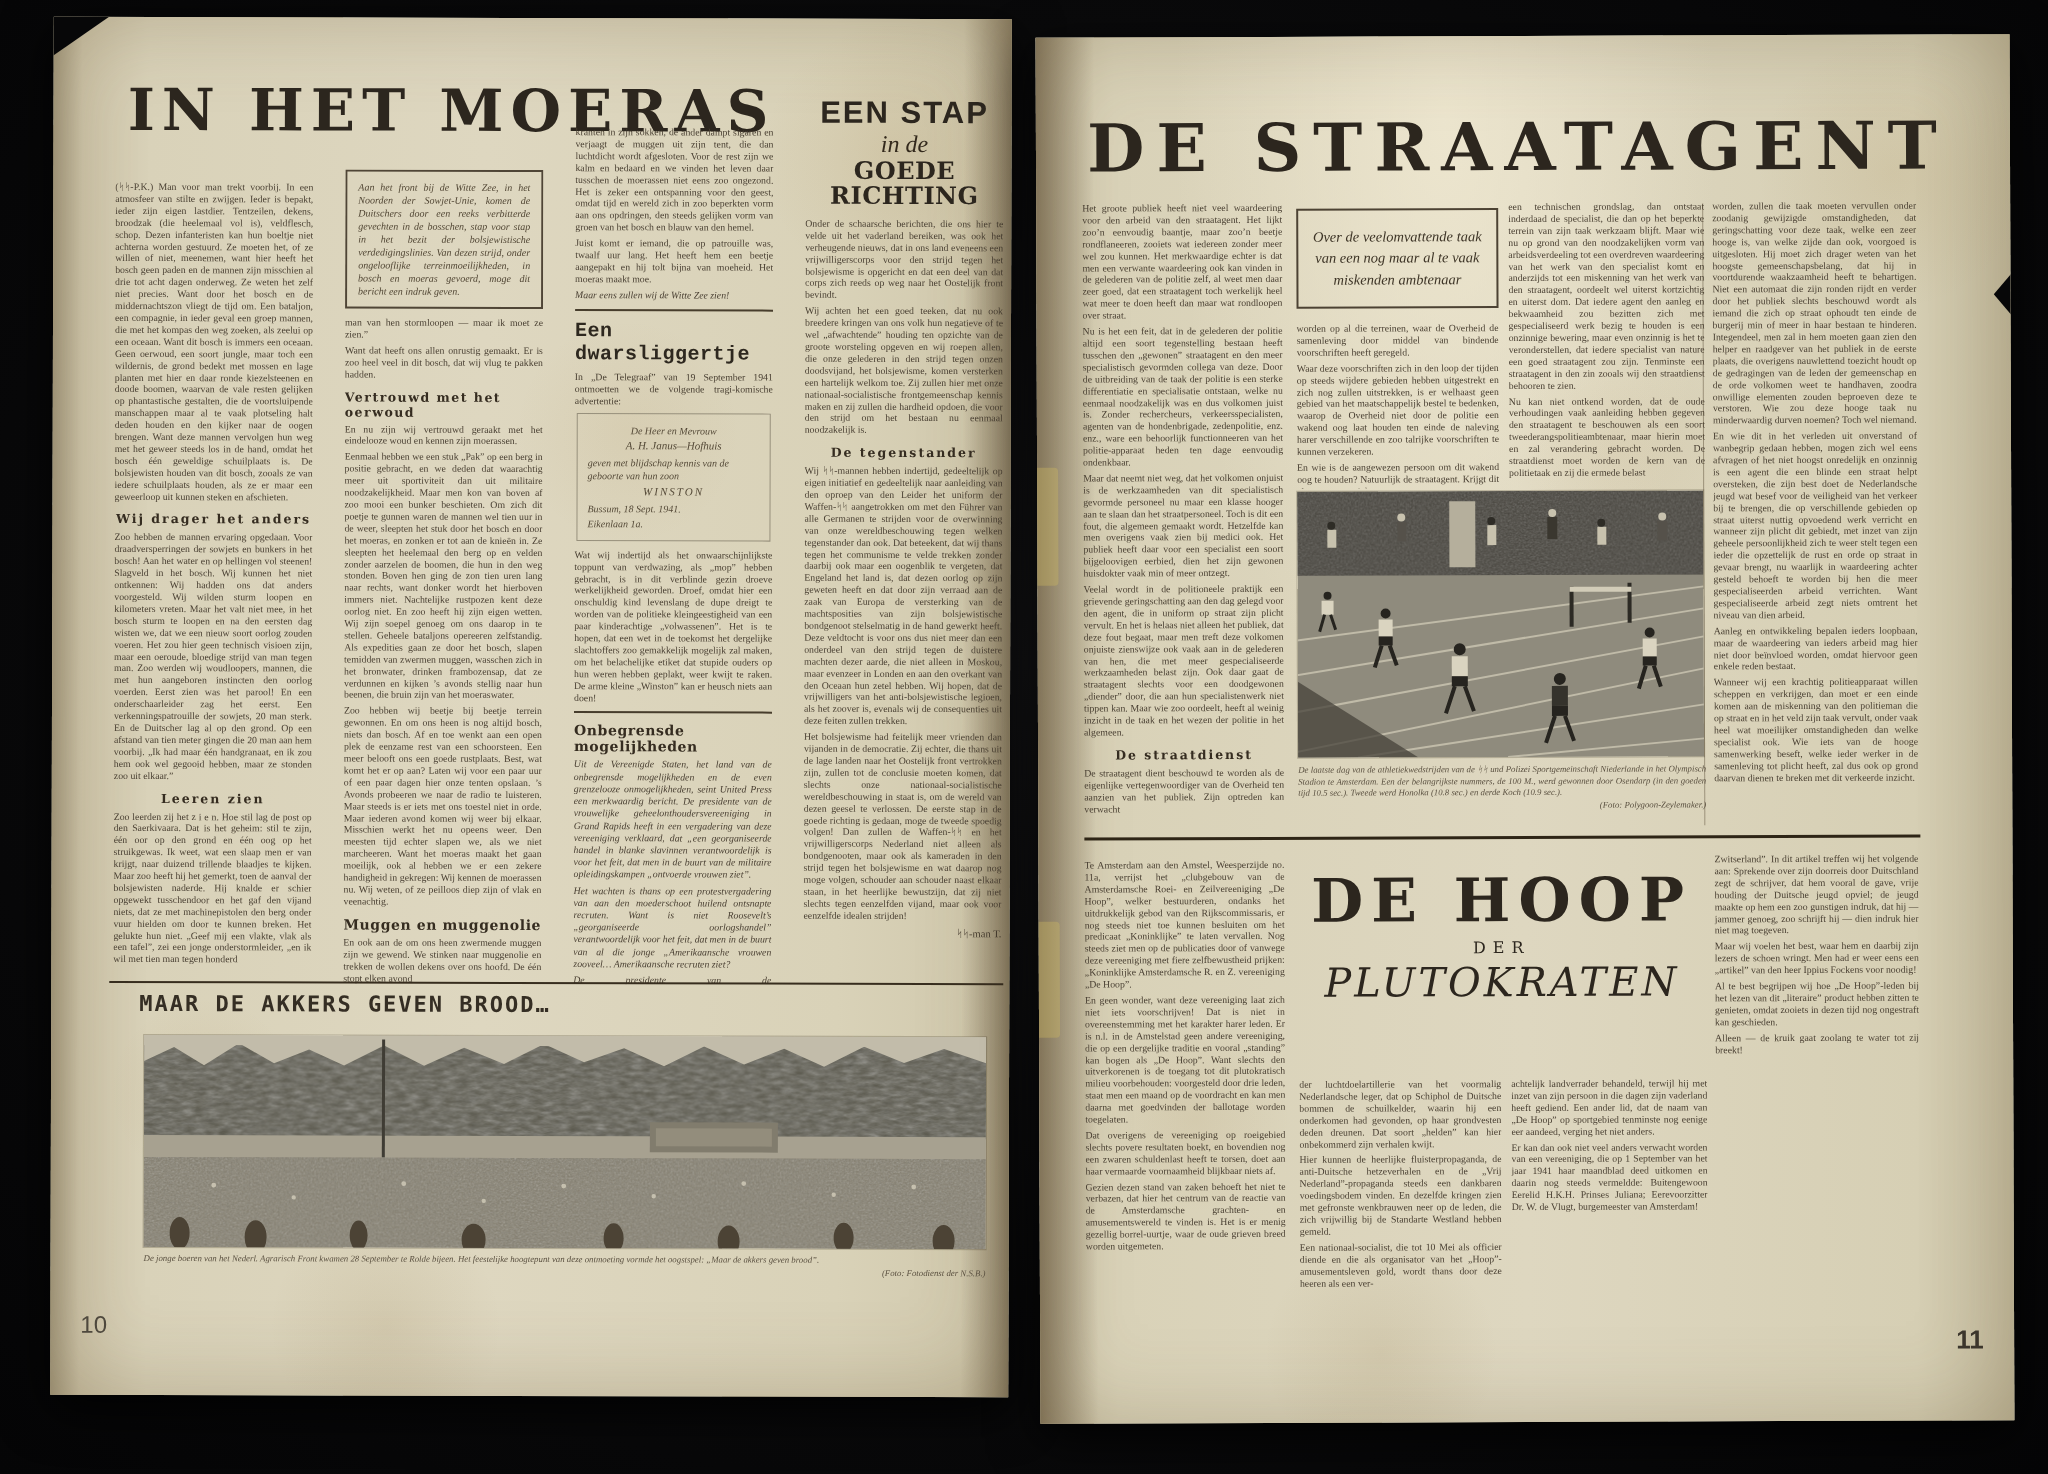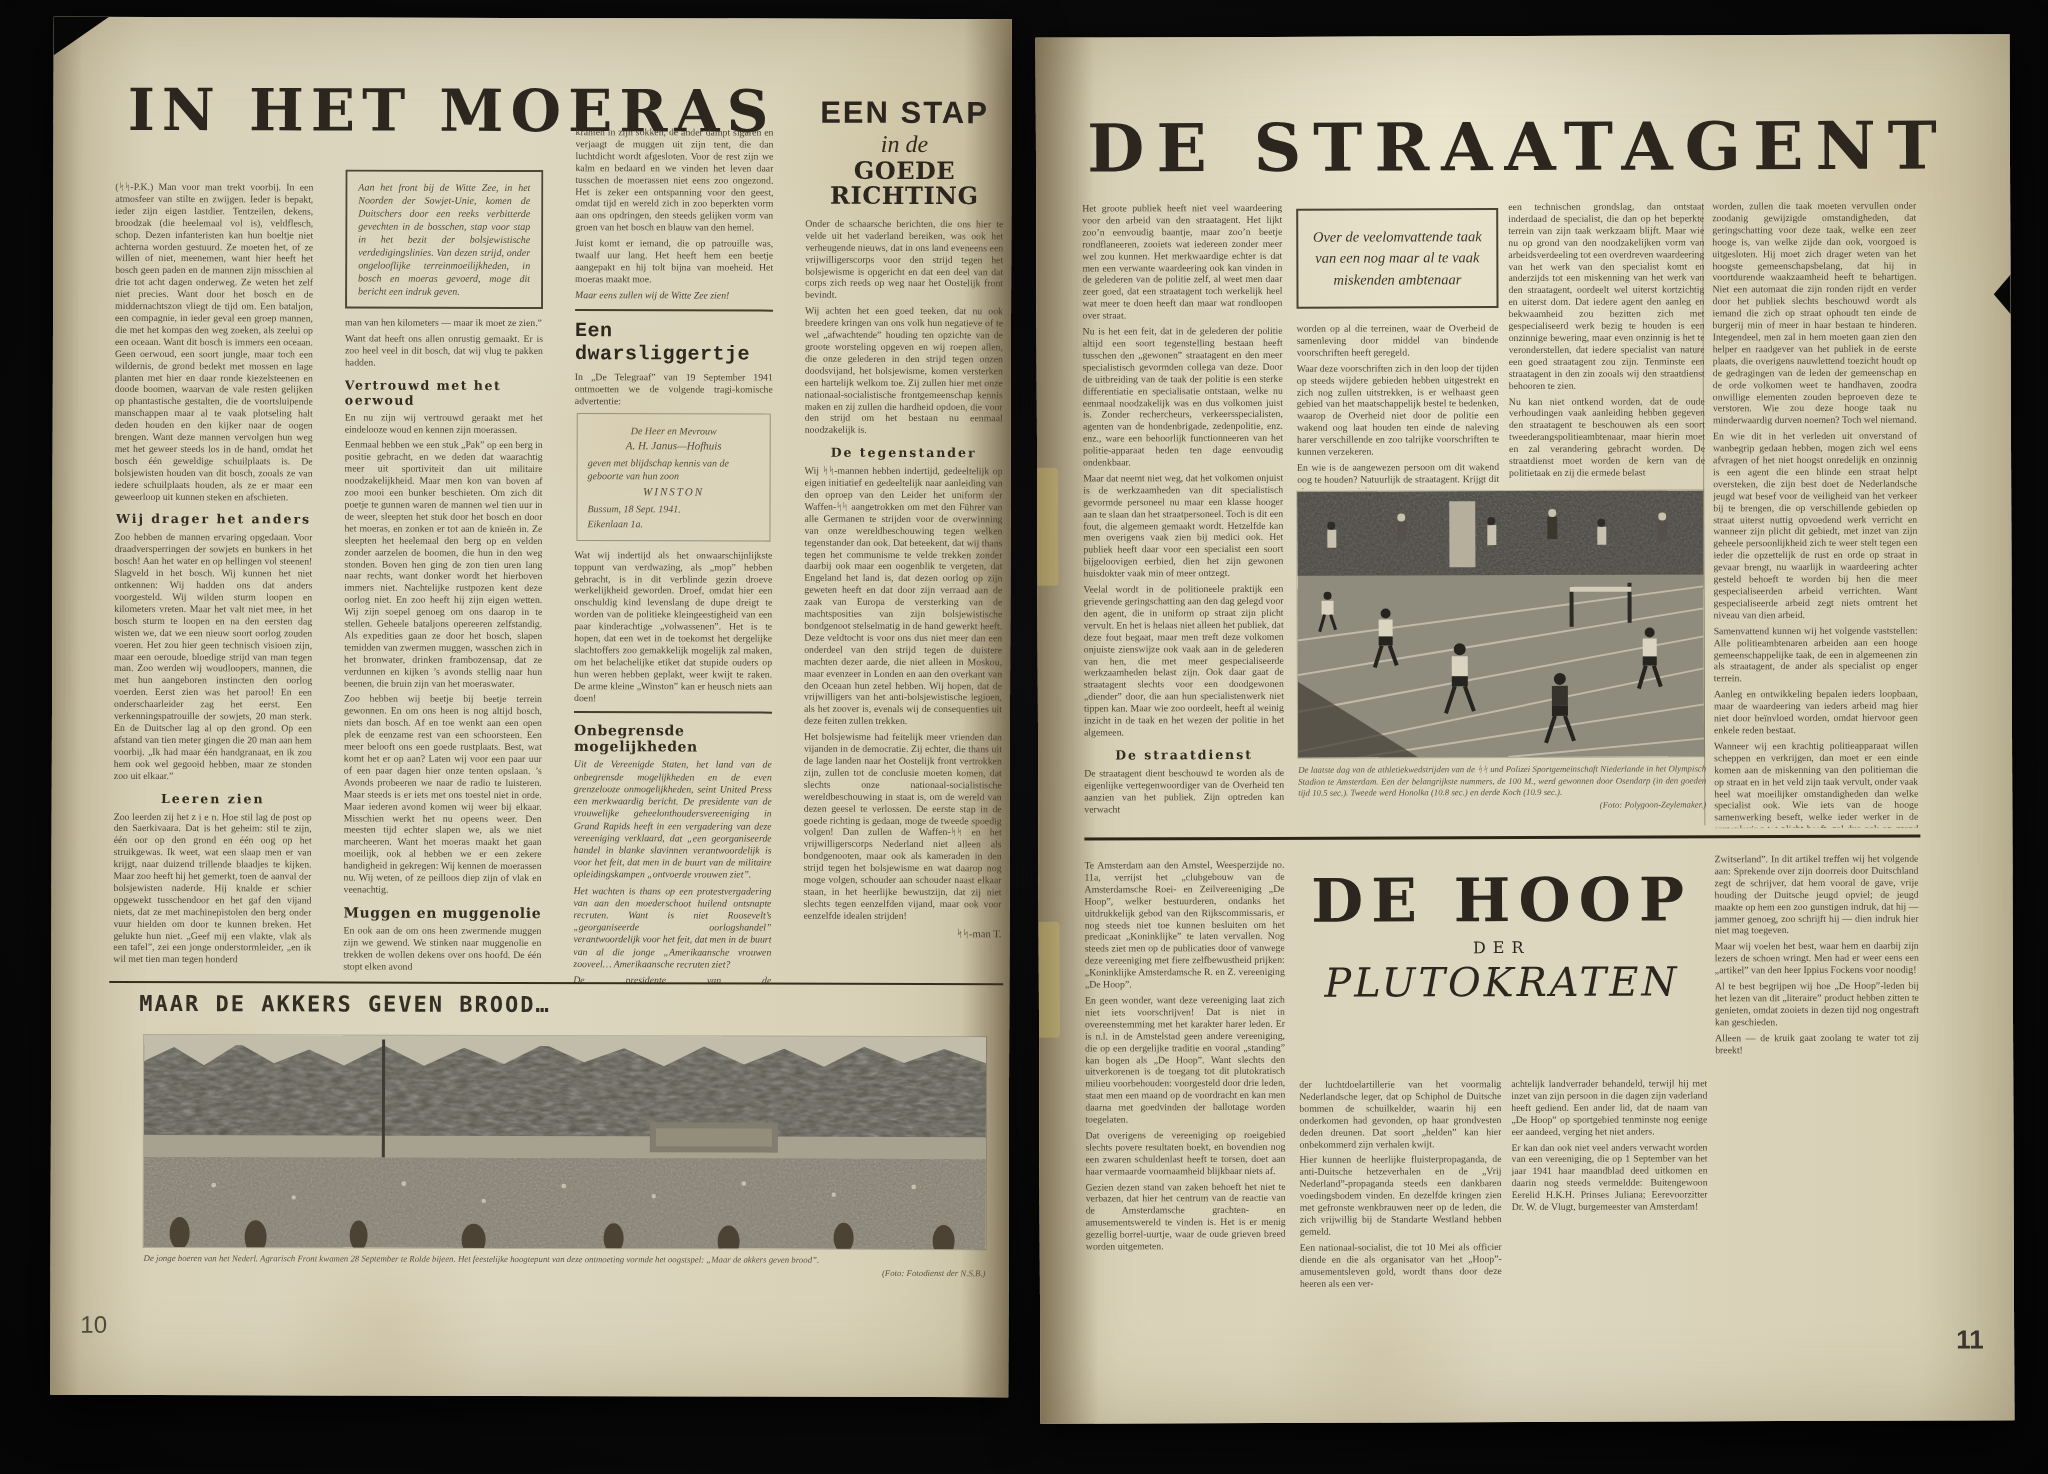--- a/index.html
+++ b/index.html
@@ -121,21 +121,21 @@
       <h3 class="subC">Wij drager het anders</h3>
       <p class="b">Zoo hebben de mannen ervaring opgedaan. Voor draadversperringen der sowjets en bunkers in het bosch! Aan het water en op hellingen vol steenen! Slagveld in het bosch. Wij kunnen het niet ontkennen: Wij hadden ons dat anders voorgesteld. Wij wilden sturm loopen en kilometers vreten. Maar het valt niet mee, in het bosch sturm te loopen en na den eersten dag wisten we, dat we een nieuw soort oorlog zouden voeren. Het zou hier geen technisch visioen zijn, maar een oeroude, bloedige strijd van man tegen man. Zoo werden wij woudloopers, mannen, die met hun aangeboren instincten den oorlog voerden. Eerst zien was het parool! En een onderschaarleider zag het eerst. Een verkenningspatrouille der sowjets, 20 man sterk. En de Duitscher lag al op den grond. Op een afstand van tien meter gingen die 20 man aan hem voorbij. „Ik had maar één handgranaat, en ik zou hem ook wel gegooid hebben, maar ze stonden zoo uit elkaar.”</p>
       <h3 class="subC">Leeren zien</h3>
       <p class="b">Zoo leerden zij het z i e n. Hoe stil lag de post op den Saerkivaara. Dat is het geheim: stil te zijn, één oor op den grond en één oog op het struikgewas. Ik weet, wat een slaap men er van krijgt, naar duizend trillende blaadjes te kijken. Maar zoo heeft hij het gemerkt, toen de aanval der bolsjewisten naderde. Hij knalde er schier opgewekt tusschendoor en het gaf den vijand niets, dat ze met machinepistolen den berg onder vuur hielden om door te kunnen breken. Het gelukte hun niet. „Geef mij een vlakte, vlak als een tafel”, zei een jonge onderstormleider, „en ik wil met tien man tegen honderd</p>
     </div>
 
     <div class="col" style="left:292px;top:152px;width:198px;height:814px">
       <div class="wbox">
         <p>Aan het front bij de Witte Zee, in het Noorden der Sowjet-Unie, komen de Duitschers door een reeks verbitterde gevechten in de bosschen, stap voor stap in het bezit der bolsjewistische verdedigingslinies. Van dezen strijd, onder ongelooflijke terreinmoeilijkheden, in bosch en moeras gevoerd, moge dit bericht een indruk geven.</p>
       </div>
-      <p class="b">man van hen kilometers — maar ik moet ze zien.”</p>
+      <p class="b">man van hen stormloopen — maar ik moet ze zien.”</p>
       <p class="b">Want dat heeft ons allen onrustig gemaakt. Er is zoo heel veel in dit bosch, dat wij vlug te pakken hadden.</p>
       <h3 class="subL">Vertrouwd met het oerwoud</h3>
       <p class="b">En nu zijn wij vertrouwd geraakt met het eindelooze woud en kennen zijn moerassen.</p>
       <p class="b">Eenmaal hebben we een stuk „Pak” op een berg in positie gebracht, en we deden dat waarachtig meer uit sportiviteit dan uit militaire noodzakelijkheid. Maar men kon van boven af zoo mooi een bunker beschieten. Om zich dit poetje te gunnen waren de mannen wel tien uur in de weer, sleepten het stuk door het bosch en door het moeras, en zonken er tot aan de knieën in. Ze sleepten het heelemaal den berg op en velden zonder aarzelen de boomen, die hun in den weg stonden. Boven hen ging de zon tien uren lang naar rechts, want donker wordt het hierboven immers niet. Nachtelijke rustpozen kent deze oorlog niet. En zoo heeft hij zijn eigen wetten. Wij zijn soepel genoeg om ons daarop in te stellen. Geheele bataljons opereeren zelfstandig. Als expedities gaan ze door het bosch, slapen temidden van zwermen muggen, wasschen zich in het bronwater, drinken frambozensap, dat ze verdunnen en kijken ’s avonds stellig naar hun beenen, die bruin zijn van het moeraswater.</p>
       <p class="b">Zoo hebben wij beetje bij beetje terrein gewonnen. En om ons heen is nog altijd bosch, niets dan bosch. Af en toe wenkt aan een open plek de eenzame rest van een schoorsteen. Een meer belooft ons een goede rustplaats. Best, wat komt het er op aan? Laten wij voor een paar uur of een paar dagen hier onze tenten opslaan. ’s Avonds probeeren we naar de radio te luisteren. Maar steeds is er iets met ons toestel niet in orde. Maar iederen avond komen wij weer bij elkaar. Misschien werkt het nu opeens weer. Den meesten tijd echter slapen we, als we niet marcheeren. Want het moeras maakt het gaan moeilijk, ook al hebben we er een zekere handigheid in gekregen: Wij kennen de moerassen nu. Wij weten, of ze peilloos diep zijn of vlak en veenachtig.</p>
       <h3 class="subL2">Muggen en muggenolie</h3>
       <p class="b">En ook aan de om ons heen zwermende muggen zijn we gewend. We stinken naar muggenolie en trekken de wollen dekens over ons hoofd. De één stopt elken avond</p>
     </div>
 
     <div class="col" style="left:522px;top:108px;width:198px;height:858px">
@@ -261,21 +261,20 @@
     <div class="col" style="left:472px;top:165px;width:196px;height:284px">
       <p class="b">een technischen grondslag, dan ontstaat inderdaad de specialist, die dan op het beperkte terrein van zijn taak werkzaam blijft. Maar wie nu op grond van den noodzakelijken vorm van arbeidsverdeeling tot een overdreven waardeering van het werk van den specialist komt en anderzijds tot een miskenning van het werk van den straatagent, oordeelt wel uiterst kortzichtig en uiterst dom. Dat iedere agent den aanleg en bekwaamheid zou bezitten zich met gespecialiseerd werk bezig te houden is een onzinnige bewering, maar even onzinnig is het te veronderstellen, dat iedere specialist van nature een goed straatagent zou zijn. Tenminste een straatagent in den zin zooals wij den straatdienst behooren te zien.</p>
       <p class="b">Nu kan niet ontkend worden, dat de oude verhoudingen vaak aanleiding hebben gegeven den straatagent te beschouwen als een soort tweederangspolitieambtenaar, maar hierin moet en zal verandering gebracht worden. De straatdienst moet worden de kern van de politietaak en zij die ermede belast</p>
     </div>
 
     <div class="vrule"></div>
 
     <div class="col" style="left:676px;top:165px;width:204px;height:628px">
       <p class="b">worden, zullen die taak moeten vervullen onder zoodanig gewijzigde omstandigheden, dat geringschatting voor deze taak, welke een zeer hooge is, van welke zijde dan ook, voorgoed is uitgesloten. Hij moet zich drager weten van het hoogste gemeenschapsbelang, dat hij in voortdurende waakzaamheid heeft te behartigen. Niet een automaat die zijn ronden rijdt en verder door het publiek slechts beschouwd wordt als iemand die zich op straat ophoudt ten einde de burgerij min of meer in haar bestaan te hinderen. Integendeel, men zal in hem moeten gaan zien den helper en raadgever van het publiek in de eerste plaats, die overigens nauwlettend toezicht houdt op de gedragingen van de leden der gemeenschap en de orde volkomen weet te handhaven, zoodra onwillige elementen zouden beproeven deze te verstoren. Wie zou deze hooge taak nu minderwaardig durven noemen? Toch wel niemand.</p>
       <p class="b">En wie dit in het verleden uit onverstand of wanbegrip gedaan hebben, mogen zich wel eens afvragen of het niet hoogst onredelijk en onzinnig is een agent die een blinde een straat helpt oversteken, die zijn best doet de Nederlandsche jeugd wat besef voor de veiligheid van het verkeer bij te brengen, die op verschillende gebieden op straat uiterst nuttig opvoedend werk verricht en wanneer zijn plicht dit gebiedt, met inzet van zijn geheele persoonlijkheid zich te weer stelt tegen een ieder die opzettelijk de rust en orde op straat in gevaar brengt, nu waarlijk in waardeering achter gesteld behoeft te worden bij hen die meer gespecialiseerden arbeid verrichten. Want gespecialiseerde arbeid zegt niets omtrent het niveau van dien arbeid.</p>
-      <p class="b">Samenvattend kunnen wij het volgende vaststellen: Alle politieambtenaren arbeiden aan een hooge gemeenschappelijke taak, de een in algemeenen zin als straatagent, de ander als specialist op enger terrein.</p>
       <p class="b">Aanleg en ontwikkeling bepalen ieders loopbaan, maar de waardeering van ieders arbeid mag hier niet door beïnvloed worden, omdat hiervoor geen enkele reden bestaat.</p>
       <p class="b">Wanneer wij een krachtig politieapparaat willen scheppen en verkrijgen, dan moet er een einde komen aan de miskenning van den politieman die op straat en in het veld zijn taak vervult, onder vaak heel wat moeilijker omstandigheden dan welke specialist ook. Wie iets van de hooge samenwerking beseft, welke ieder werker in de samenleving tot plicht heeft, zal dus ook op grond daarvan dienen te breken met dit verkeerde inzicht.</p>
     </div>
 
     <figure class="photo" style="left:260px;top:455px;width:406px;height:266px;margin:0">
       <svg viewBox="0 0 406 266" preserveAspectRatio="none" width="406" height="266">
         <rect width="406" height="266" fill="#8f8b7d"></rect>
         <rect width="406" height="84" fill="#44413a"></rect>
         <rect width="406" height="84" filter="url(#nzA)" opacity="0.35"></rect>
         <g>

